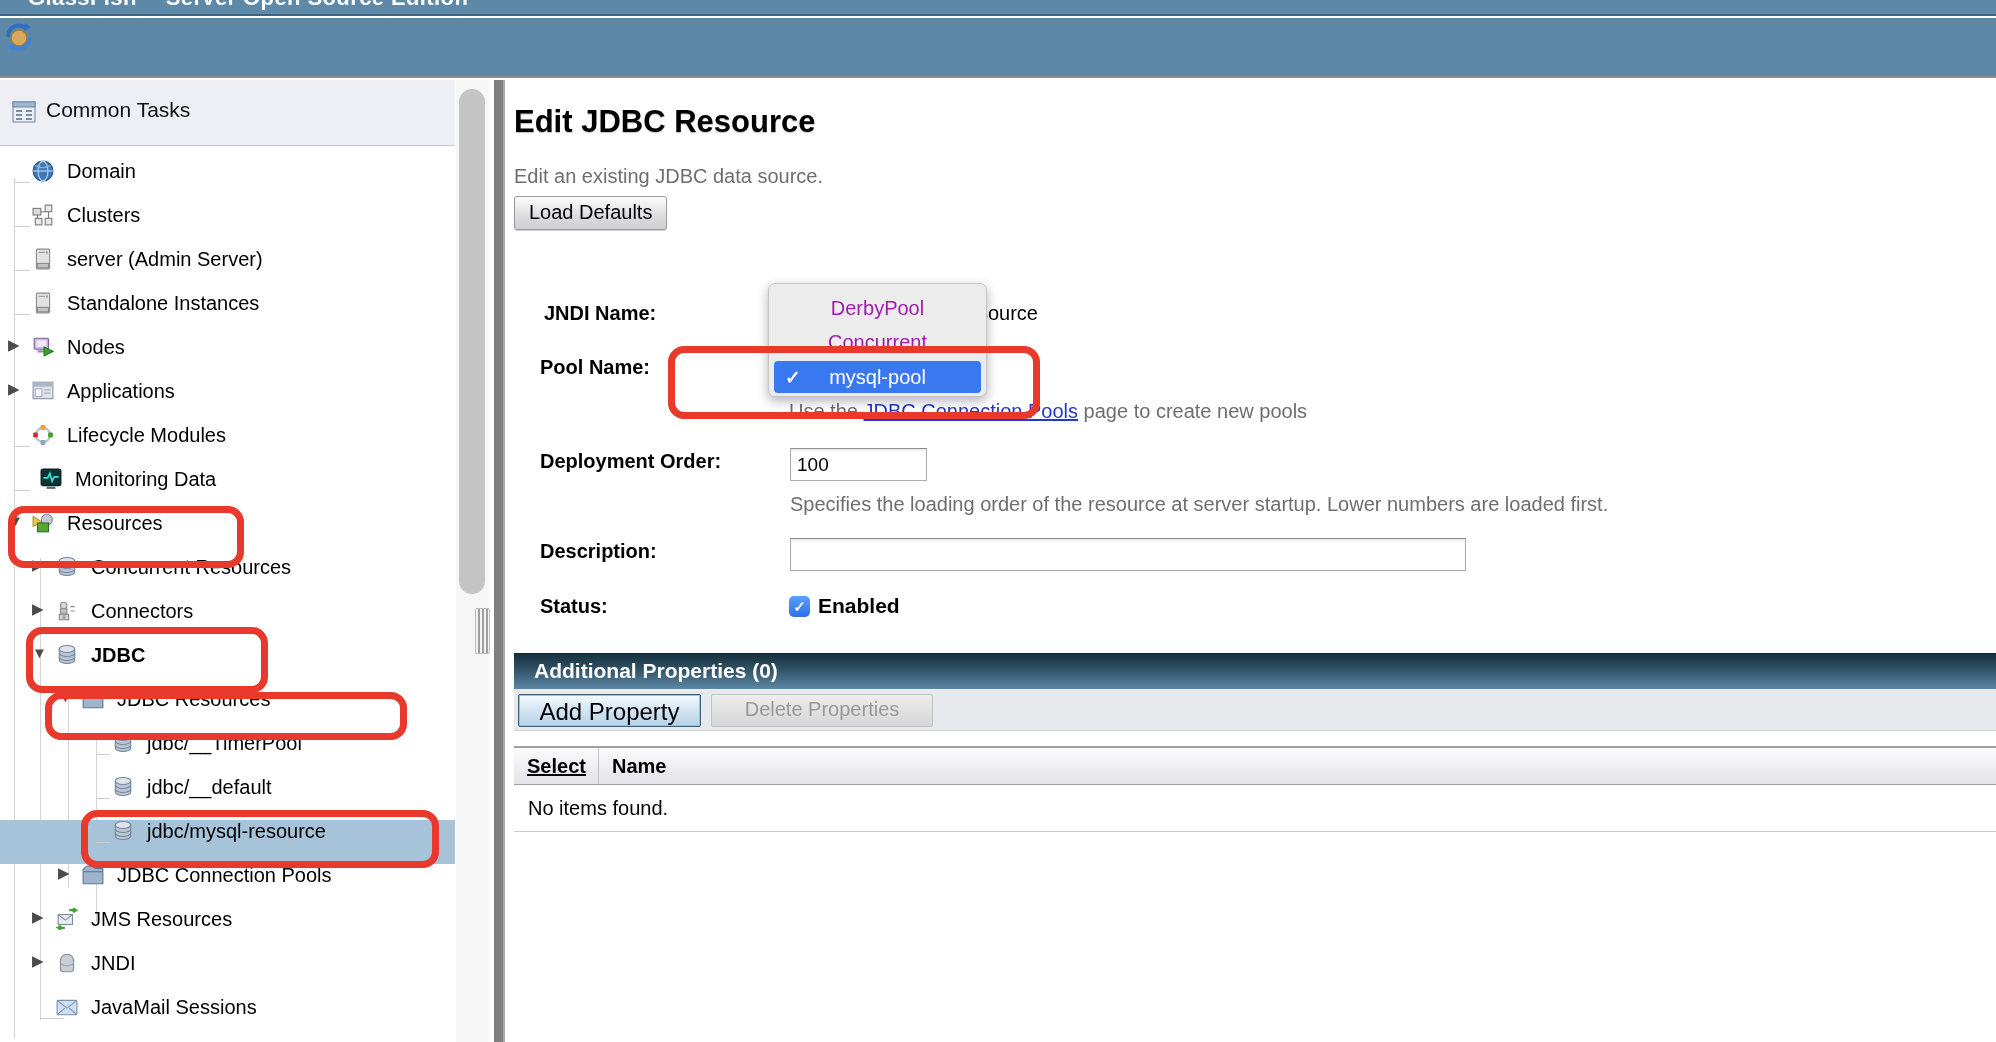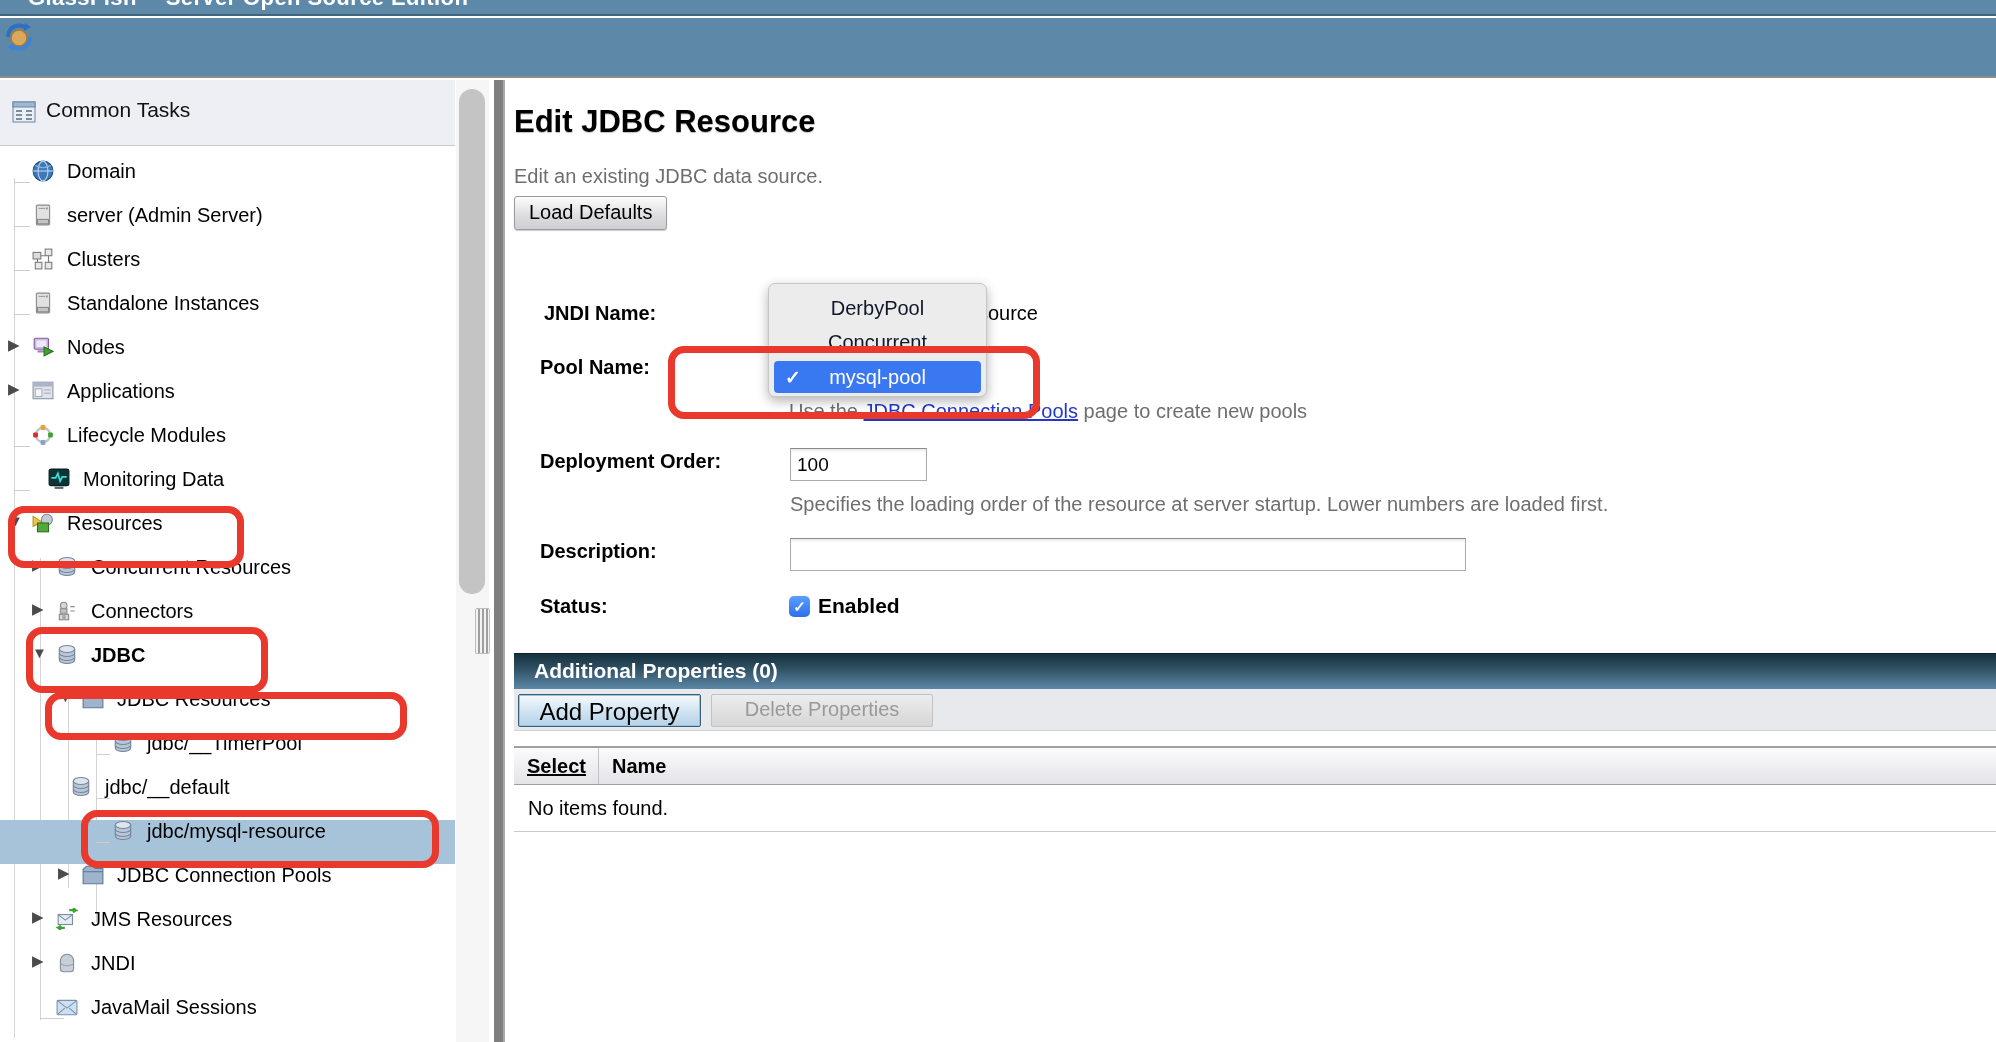--- a/index.html
+++ b/index.html
@@ -88,21 +88,21 @@
   .pth:first-child { border-left:none;text-decoration:underline; }
   .ptable-row { position:absolute; left:9px; top:705px; width:1482px; height:47px;
     background:#fff; border-bottom:1px solid #c9c9c9; display:flex; align-items:center; }
   .ptable-row span { padding-left:14px; font-size:20px; }
 
   
   .popup { position:absolute; left:768px; top:283px; width:219px; height:114px; z-index:20;
     background:#ececec; border:1px solid #c6c6c6; border-radius:7px;
     box-shadow:0 4px 12px rgba(0,0,0,.3); }
   .popt { position:absolute; left:5px; width:207px; height:32px; display:flex;
-    align-items:center; justify-content:center; font-size:20px; color:#0f172a; }
+    align-items:center; justify-content:center; font-size:20px; color:#a21caf; }
   .popt.hl { background:#3a78f2; border-radius:4px; color:#fff; }
   .popt.hl .chk { position:absolute; left:11px; font-size:19px; font-weight:bold; }
 
   
   .redbox { position:absolute; border:7px solid #e8392c; border-radius:16px;
     z-index:30; pointer-events:none; }
   .rb-resources { left:8px;  top:506px; width:236px; height:62px; }
   .rb-jdbc      { left:26px; top:627px; width:242px; height:66px; }
   .rb-jdbcres   { left:45px; top:692px; width:362px; height:48px; }
   .rb-mysql     { left:81px; top:810px; width:358px; height:58px; }
@@ -157,53 +157,53 @@
             <path d="M3 5 Q10 9 17 5" fill="none" stroke="#8fb8dd"></path>
           </svg>
         </span>
         <span class="tlabel">Domain</span>
       </div>
       <div class="trow" style="padding-left: 6px;">
         <span class="tick" style="left: 14px; width: 16px;"></span>
         <span class="arrow"></span>
         <span class="ticon">
           <svg width="22" height="22" viewBox="0 0 20 20">
-            <rect x="4" y="1" width="12" height="18" rx="1" fill="#e2e2e2" stroke="#8a8a8a"></rect>
-            <line x1="6" y1="4" x2="12" y2="4" stroke="#9a9a9a"></line>
-            <rect x="5" y="14" width="10" height="4" fill="#c4c4c4" stroke="#8a8a8a"></rect>
-            <circle cx="13.5" cy="4" r="1" fill="#7aa0c4"></circle>
-          </svg>
-        </span>
-        <span class="tlabel">server (Admin Server)</span>
-      </div>
-      <div class="trow" style="padding-left: 6px;">
-        <span class="tick" style="left: 14px; width: 16px;"></span>
-        <span class="arrow"></span>
-        <span class="ticon">
-          <svg width="22" height="22" viewBox="0 0 20 20">
             <rect x="12" y="1" width="6" height="6" fill="#e8e8e8" stroke="#7c7c7c"></rect>
             <rect x="1" y="4" width="7" height="6" fill="#d8dde2" stroke="#7c7c7c"></rect>
             <rect x="3" y="13" width="6" height="6" fill="#e8e8e8" stroke="#7c7c7c"></rect>
             <rect x="12" y="13" width="6" height="6" fill="#e8e8e8" stroke="#7c7c7c"></rect>
             <path d="M8 7 h4 M5 10 v3 M15 7 v6" fill="none" stroke="#7c7c7c"></path>
           </svg>
         </span>
         <span class="tlabel">Clusters</span>
       </div>
       <div class="trow" style="padding-left: 6px;">
         <span class="tick" style="left: 14px; width: 16px;"></span>
         <span class="arrow"></span>
         <span class="ticon">
           <svg width="22" height="22" viewBox="0 0 20 20">
             <rect x="4" y="1" width="12" height="18" rx="1" fill="#e2e2e2" stroke="#8a8a8a"></rect>
             <line x1="6" y1="4" x2="12" y2="4" stroke="#9a9a9a"></line>
             <rect x="5" y="14" width="10" height="4" fill="#c4c4c4" stroke="#8a8a8a"></rect>
             <circle cx="13.5" cy="4" r="1" fill="#7aa0c4"></circle>
           </svg>
         </span>
+        <span class="tlabel">server (Admin Server)</span>
+      </div>
+      <div class="trow" style="padding-left: 6px;">
+        <span class="tick" style="left: 14px; width: 16px;"></span>
+        <span class="arrow"></span>
+        <span class="ticon">
+          <svg width="22" height="22" viewBox="0 0 20 20">
+            <rect x="4" y="1" width="12" height="18" rx="1" fill="#e2e2e2" stroke="#8a8a8a"></rect>
+            <line x1="6" y1="4" x2="12" y2="4" stroke="#9a9a9a"></line>
+            <rect x="5" y="14" width="10" height="4" fill="#c4c4c4" stroke="#8a8a8a"></rect>
+            <circle cx="13.5" cy="4" r="1" fill="#7aa0c4"></circle>
+          </svg>
+        </span>
         <span class="tlabel">Standalone Instances</span>
       </div>
       <div class="trow" style="padding-left: 6px;">
         <span class="arrow">▶</span>
         <span class="ticon">
           <svg width="22" height="22" viewBox="0 0 20 20">
             <rect x="2" y="2" width="13" height="10" rx="1" fill="#cbb8e0" stroke="#7d5fa0"></rect>
             <rect x="4" y="4" width="9" height="6" fill="#efe9f6"></rect>
             <rect x="5" y="13" width="7" height="2" fill="#9a86b4"></rect>
             <path d="M11 10 l8 4 -8 4 z" fill="#3fa32f" stroke="#1f7a14"></path>
@@ -231,21 +231,21 @@
           <svg width="22" height="22" viewBox="0 0 20 20">
             <circle cx="10" cy="10" r="6.5" fill="none" stroke="#b8c4cc" stroke-width="2"></circle>
             <rect x="7.8" y="1" width="4.4" height="4.4" rx="1" fill="#f0a030"></rect>
             <rect x="1" y="7.8" width="4.4" height="4.4" rx="1" fill="#d03030"></rect>
             <rect x="14.6" y="7.8" width="4.4" height="4.4" rx="1" fill="#3fa32f"></rect>
             <rect x="7.8" y="14.6" width="4.4" height="4.4" rx="1" fill="#8ca4bc"></rect>
           </svg>
         </span>
         <span class="tlabel">Lifecycle Modules</span>
       </div>
-      <div class="trow" style="padding-left: 22px;">
+      <div class="trow" style="padding-left: 14px;">
         <span class="tick" style="left: 14px; width: 16px;"></span>
         <span class="arrow"></span>
         <span class="ticon">
           <svg width="22" height="22" viewBox="0 0 20 20">
             <rect x="1" y="1" width="18" height="15" rx="2" fill="#0c3438" stroke="#06211f"></rect>
             <polyline points="3,9 7,9 9,5 11,12 13,8 17,8" fill="none" stroke="#35e0d0" stroke-width="1.6"></polyline>
             <rect x="6" y="17" width="8" height="2" fill="#5a6a6a"></rect>
           </svg>
         </span>
         <span class="tlabel">Monitoring Data</span>
@@ -311,21 +311,21 @@
         <span class="arrow"></span>
         <span class="ticon">
           <svg width="22" height="22" viewBox="0 0 20 20">
             <path d="M3 4.5 v10 a7 3.2 0 0 0 14 0 v-10" fill="#b9c6d6" stroke="#76879c"></path>
             <path d="M3 8.2 a7 3.2 0 0 0 14 0 M3 11.8 a7 3.2 0 0 0 14 0" fill="none" stroke="#76879c"></path>
             <ellipse cx="10" cy="4.5" rx="7" ry="3.2" fill="#dde4ec" stroke="#76879c"></ellipse>
           </svg>
         </span>
         <span class="tlabel">jdbc/__TimerPool</span>
       </div>
-      <div class="trow" style="padding-left: 44px;">
+      <div class="trow" style="padding-left: 86px;">
         <span class="tick" style="left: 96px; width: 14px;"></span>
         <span class="arrow"></span>
         <span class="ticon">
           <svg width="22" height="22" viewBox="0 0 20 20">
             <path d="M3 4.5 v10 a7 3.2 0 0 0 14 0 v-10" fill="#b9c6d6" stroke="#76879c"></path>
             <path d="M3 8.2 a7 3.2 0 0 0 14 0 M3 11.8 a7 3.2 0 0 0 14 0" fill="none" stroke="#76879c"></path>
             <ellipse cx="10" cy="4.5" rx="7" ry="3.2" fill="#dde4ec" stroke="#76879c"></ellipse>
           </svg>
         </span>
         <span class="tlabel">jdbc/__default</span>

